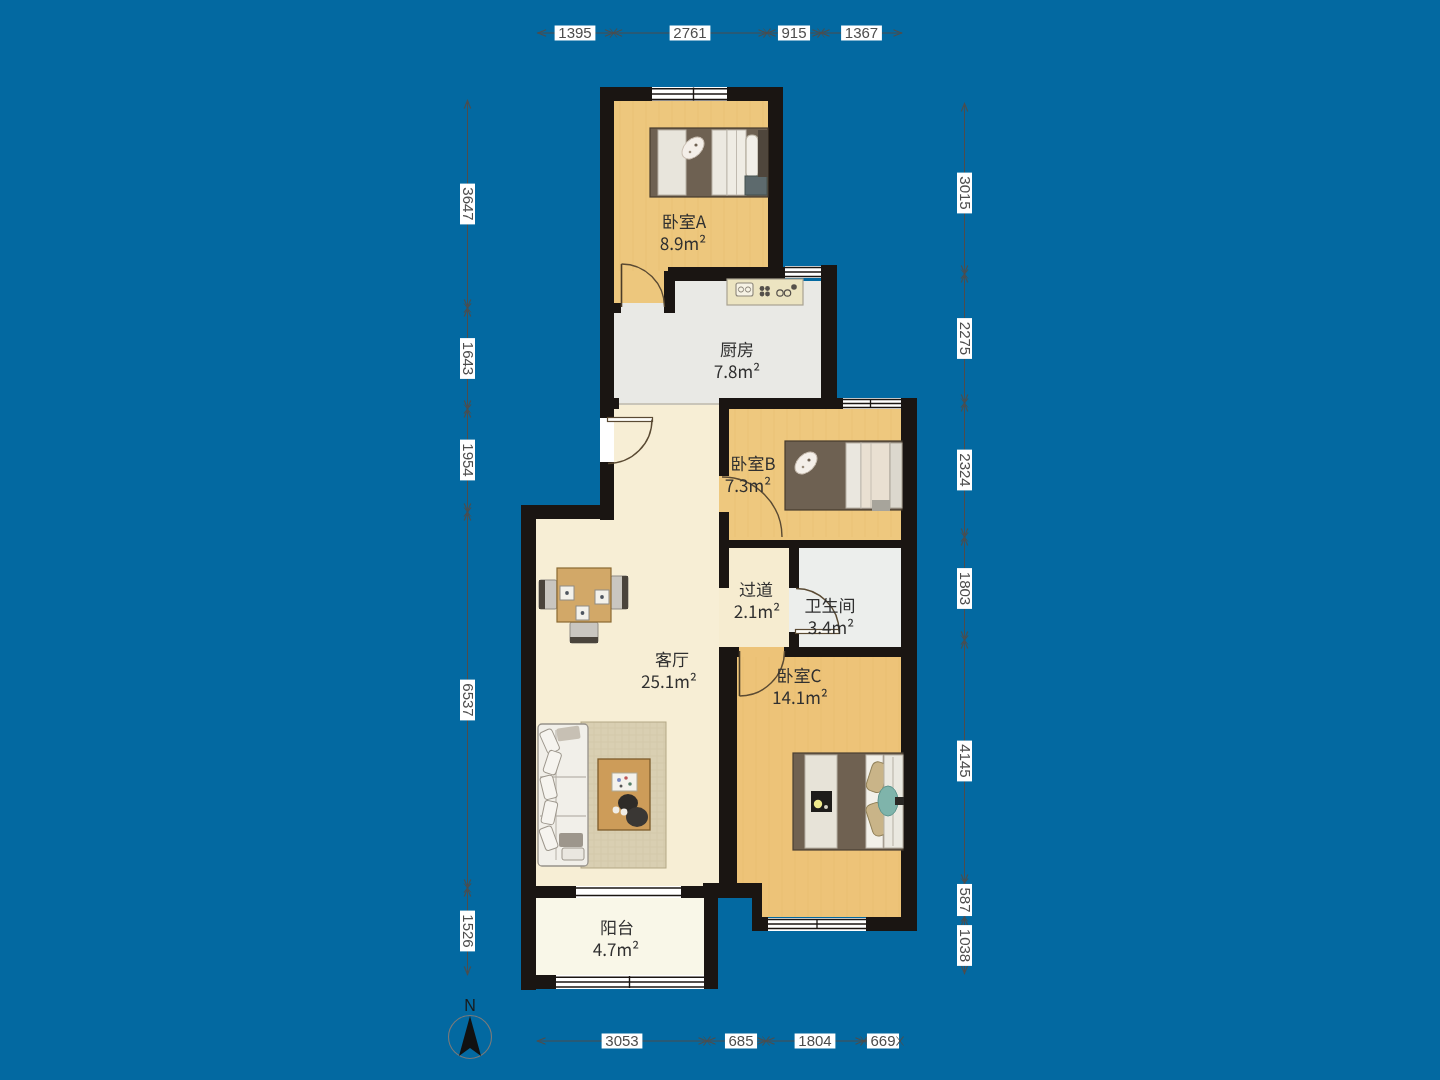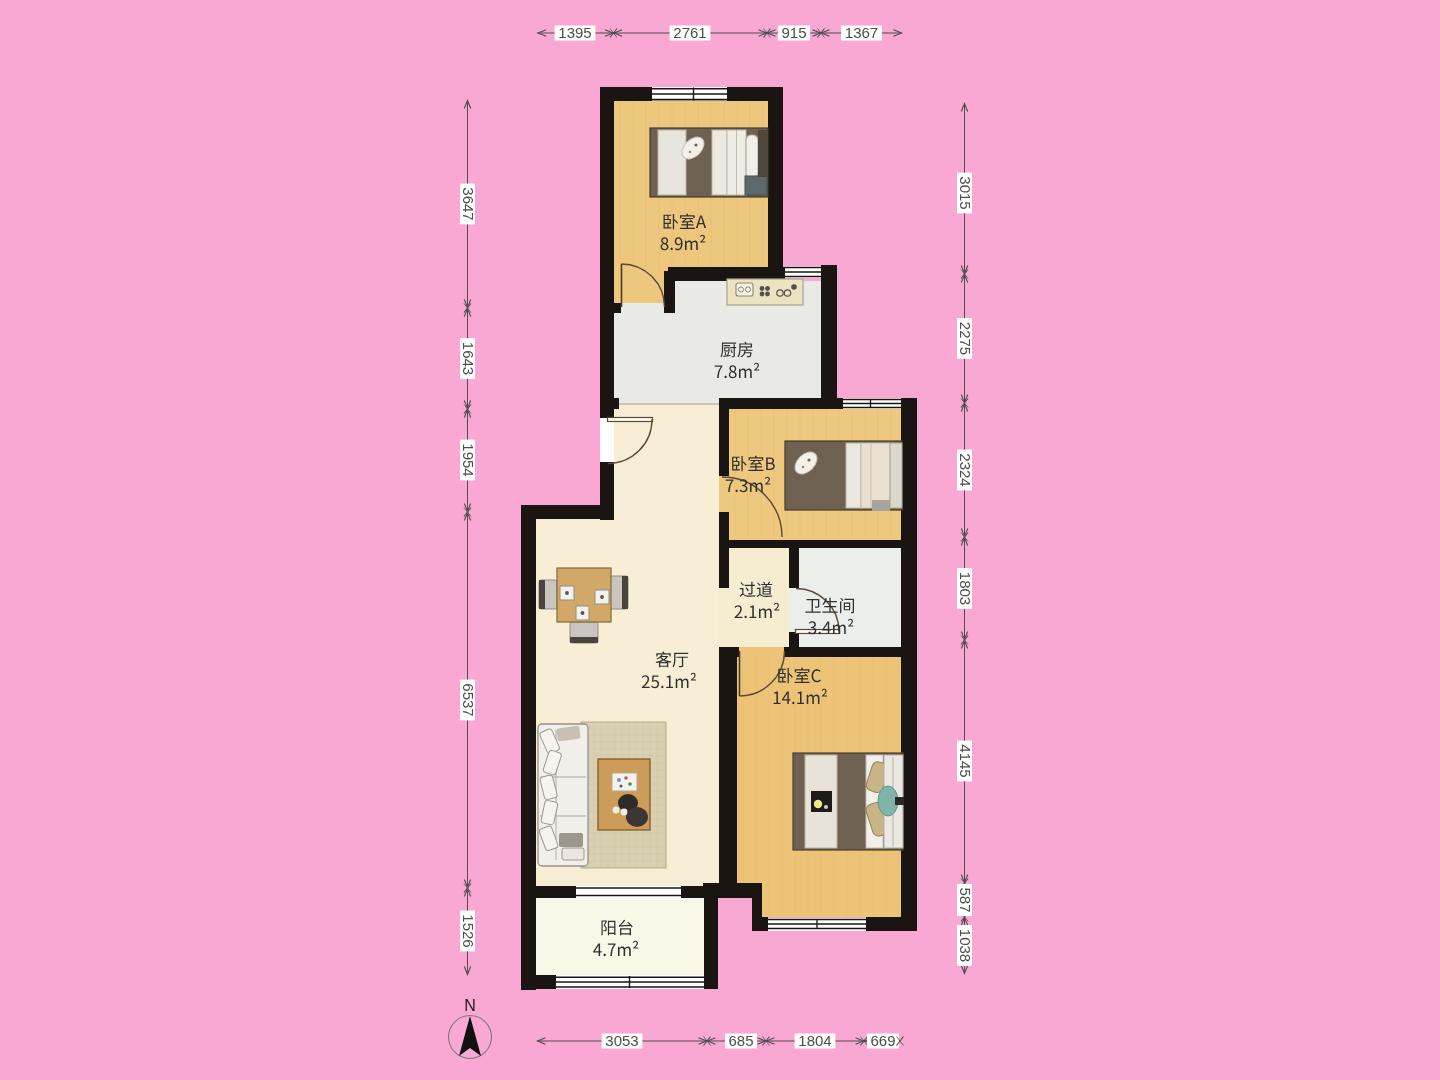--- a/index.html
+++ b/index.html
@@ -1,17 +1,17 @@
 <!DOCTYPE html>
 <html><head>
 <meta charset="utf-8">
 <title>Floorplan</title>
 <style>
 html,body{margin:0;padding:0;background:#ffffff;}
-#page{position:relative;width:1440px;height:1080px;background:#f9a8d4;overflow:hidden;
+#page{position:relative;width:1440px;height:1080px;background:#0369a1;overflow:hidden;
 font-family:"Liberation Sans",sans-serif;}
 </style>
 </head>
 <body>
 
 <div id="page">
 <svg width="1440" height="1080" viewBox="0 0 1440 1080" xmlns="http://www.w3.org/2000/svg">
 
 <rect x="614" y="101" width="154" height="170" fill="#edc77d"></rect>
 

